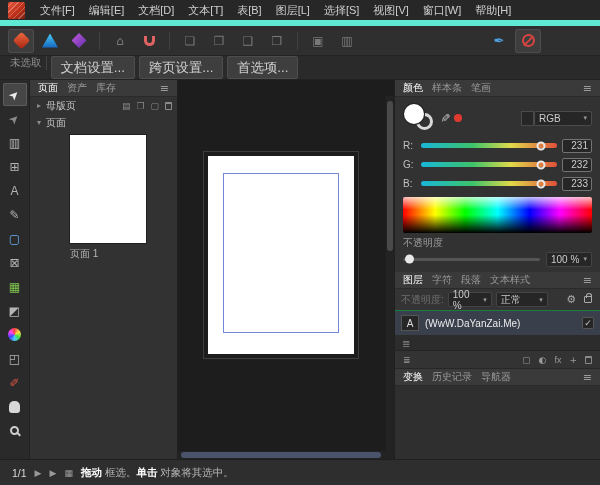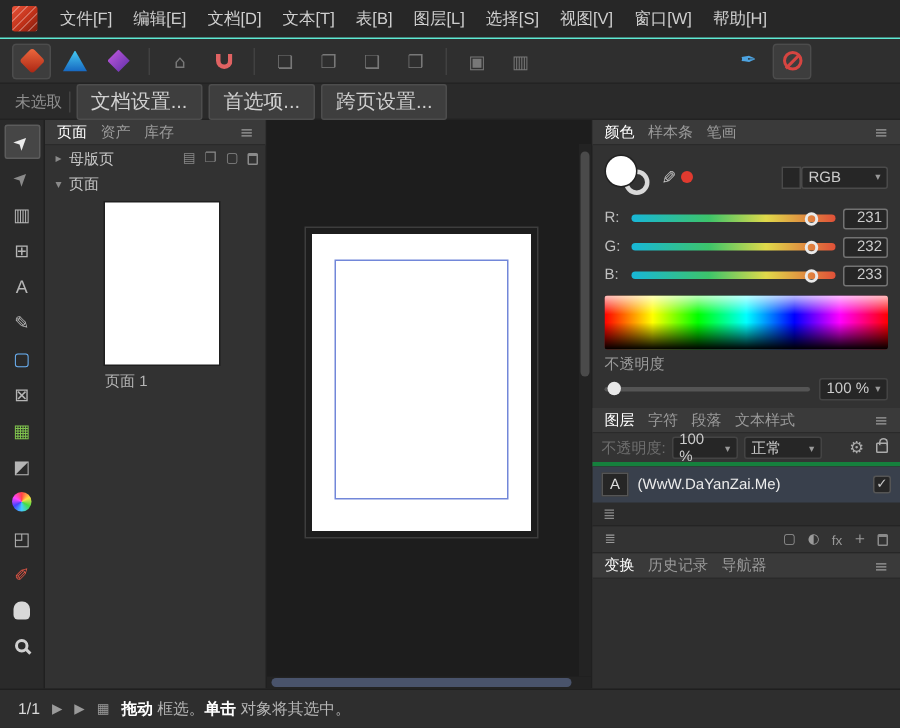--- a/index.html
+++ b/index.html
@@ -1,21 +1,21 @@
 <!DOCTYPE html>
 <html><head>
 <meta charset="utf-8">
 <style>
   *{box-sizing:border-box;margin:0;padding:0}
   html,body{width:600px;height:485px}
   body{font-family:"Liberation Sans","DejaVu Sans",sans-serif;background:#2d2d2d;color:#c0c0c0;font-size:11px;overflow:hidden;position:relative}
   .gly{font-family:"DejaVu Sans",sans-serif}
 
   
-  .menubar{height:26px;background:#272727;display:flex;align-items:center;padding:0 6px;border-bottom:1px solid #5eead4}
+  .menubar{height:26px;background:#272727;display:flex;align-items:center;padding:0 6px;border-bottom:6px solid #5eead4}
   .logo{width:17px;height:17px;border-radius:2px;margin:0 8px 0 2px;background:linear-gradient(135deg,#e8543a 0%,#c03018 55%,#7e1d0e 100%);position:relative;overflow:hidden;flex:none}
   .logo::after{content:"";position:absolute;inset:0;background:repeating-linear-gradient(135deg,transparent 0 3px,rgba(255,255,255,.28) 3px 4px)}
   .menu-item{padding:3px 7px;color:#cfcfcf;border-radius:2px;white-space:nowrap}
 
   
   .toolbar{height:30px;background:#2f2f2f;display:flex;align-items:center;padding:0 8px;gap:3px;border-bottom:1px solid #232323}
   .tb{width:26px;height:24px;display:flex;align-items:center;justify-content:center;border-radius:3px;color:#8a8a8a;font-size:13px;flex:none}
   .tb.active{background:#3d3d3d;box-shadow:inset 0 0 0 1px #4c4c4c}
   .persona-pub{width:15px;height:15px;background:linear-gradient(135deg,#f06a3f,#a82412);transform:rotate(45deg) scale(.82);border-radius:3px}
   .persona-des{width:16px;height:14px;background:linear-gradient(180deg,#45c8f0,#1565c0);clip-path:polygon(50% 0,100% 100%,0 100%)}
@@ -23,21 +23,21 @@
   .magnet{width:11px;height:10px;border:3px solid #e06262;border-bottom:0;border-radius:7px 7px 0 0;transform:rotate(180deg)}
   .no-style{width:13px;height:13px;border:2px solid #d64541;border-radius:50%;position:relative}
   .no-style::after{content:"";position:absolute;left:-2px;top:4px;width:13px;height:2px;background:#d64541;transform:rotate(-45deg)}
   .tsep{width:1px;height:18px;background:#414141;margin:0 4px;flex:none}
   .tb-dim{font-size:12px;color:#787878}
   .tb-paint{color:#4da3e0;font-size:13px}
   .tb-spacer{margin-left:auto}
   .tb-rightpad{width:48px;flex:none}
 
   
-  .contextbar{height:24px;background:#2a2a2a;display:flex;align-items:center;gap:4px;padding:0 10px;border-bottom:1px solid #222;font-size:10.5px}
+  .contextbar{height:24px;background:#2a2a2a;display:flex;gap:4px;padding:0 10px;border-bottom:1px solid #222;font-size:10.5px}
   .ctx-status{color:#8f8f8f}
   .vsep{width:1px;height:14px;background:#424242}
   .ctx-btn{background:#3e3e3e;border:1px solid #4d4d4d;border-radius:2px;padding:2px 9px;color:#d0d0d0;white-space:nowrap}
 
   
   .main{position:absolute;top:80px;bottom:26px;left:0;right:0;display:flex}
 
   .tools{width:30px;background:#2a2a2a;border-right:1px solid #202020;display:flex;flex-direction:column;align-items:center;padding-top:3px;gap:1px;flex:none}
   .tool{width:24px;height:23px;display:flex;align-items:center;justify-content:center;font-size:12px;color:#b5b5b5;border-radius:2px;flex:none}
   .tool.sel{background:#464646;box-shadow:inset 0 0 0 1px #5c5c5c}
@@ -94,21 +94,21 @@
   .chan-track{flex:1;height:5px;border-radius:3px;position:relative;background:linear-gradient(90deg,#18b7d8,#3dc46a 38%,#e0d94a 66%,#e05038)}
   .chan-thumb{position:absolute;left:88%;top:50%;width:9px;height:9px;border-radius:50%;border:2px solid #e9e9e9;transform:translate(-50%,-50%)}
   .chan-value{width:30px;height:14px;background:#262626;border:1px solid #737373;border-radius:2px;color:#ccc;display:flex;align-items:center;justify-content:flex-end;padding:0 3px;flex:none}
   .spectrum{height:36px;margin:4px 0 3px;border-radius:2px;background:linear-gradient(180deg,rgba(255,255,255,.75),rgba(255,255,255,0) 35%,rgba(0,0,0,0) 50%,#000 100%),linear-gradient(90deg,#f00,#ff0 17%,#0f0 33%,#0ff 50%,#00f 67%,#f0f 83%,#f00)}
   .op-label{color:#9c9c9c}
   .op-row{display:flex;align-items:center;gap:6px;height:18px}
   .op-track{flex:1;height:3px;background:#555;border-radius:2px;position:relative}
   .op-thumb{position:absolute;left:2px;top:50%;transform:translateY(-50%);width:9px;height:9px;border-radius:50%;background:#e8e8e8}
   .op-value{width:46px;height:15px;background:#262626;border:1px solid #444;border-radius:2px;display:flex;align-items:center;padding:0 4px;color:#ccc;flex:none}
 
-  .layers-controls{height:22px;display:flex;align-items:center;gap:4px;padding:0 6px;background:#343434;border-bottom:3px solid #15803d;flex:none}
+  .layers-controls{height:22px;display:flex;align-items:center;gap:4px;padding:0 6px;background:#343434;border-bottom:1px solid #15803d;flex:none}
   .lc-label{color:#6e6e6e}
   .lc-box{height:15px;background:#262626;border:1px solid #444;border-radius:2px;display:flex;align-items:center;padding:0 4px;color:#ccc;gap:3px}
   .lc-op{width:44px}.lc-blend{width:52px}
   .gear{color:#ababab;font-size:11px;margin-left:auto}
   .lock{width:8px;height:7px;border:1px solid #ababab;border-radius:1px;position:relative;margin:0 2px 0 4px}
   .lock::before{content:"";position:absolute;top:-4px;left:1px;width:4px;height:4px;border:1px solid #ababab;border-bottom:0;border-radius:3px 3px 0 0}
   .layer-list{background:#2c2c2c;height:40px;overflow:hidden;border-bottom:1px solid #242424;flex:none}
   .layer-row{height:24px;display:flex;align-items:center;gap:6px;padding:0 6px;background:#39404c}
   .layer-thumb{width:18px;height:16px;background:#262626;border:1px solid #555;color:#ddd;display:flex;align-items:center;justify-content:center;font-size:10px;flex:none}
   .layer-name{color:#ececec;flex:1;white-space:nowrap;overflow:hidden}
@@ -170,22 +170,22 @@
   <div class="tb active">
       <div class="no-style"></div>
     </div>
   <div class="tb-rightpad"></div>
 </div>
 
 <div class="contextbar">
   <span class="ctx-status">未选取</span>
   <div class="vsep"></div>
   <button class="ctx-btn">文档设置...</button>
+  <button class="ctx-btn">跨页设置...</button>
   <button class="ctx-btn">首选项...</button>
-  <button class="ctx-btn">跨页设置...</button>
 </div>
 
 <div class="main">
 
   <div class="tools">
     <div class="tool sel">
         <span class="gly g-move">➤</span>
       </div>
     <div class="tool">
         <span class="gly g-node">➤</span>

